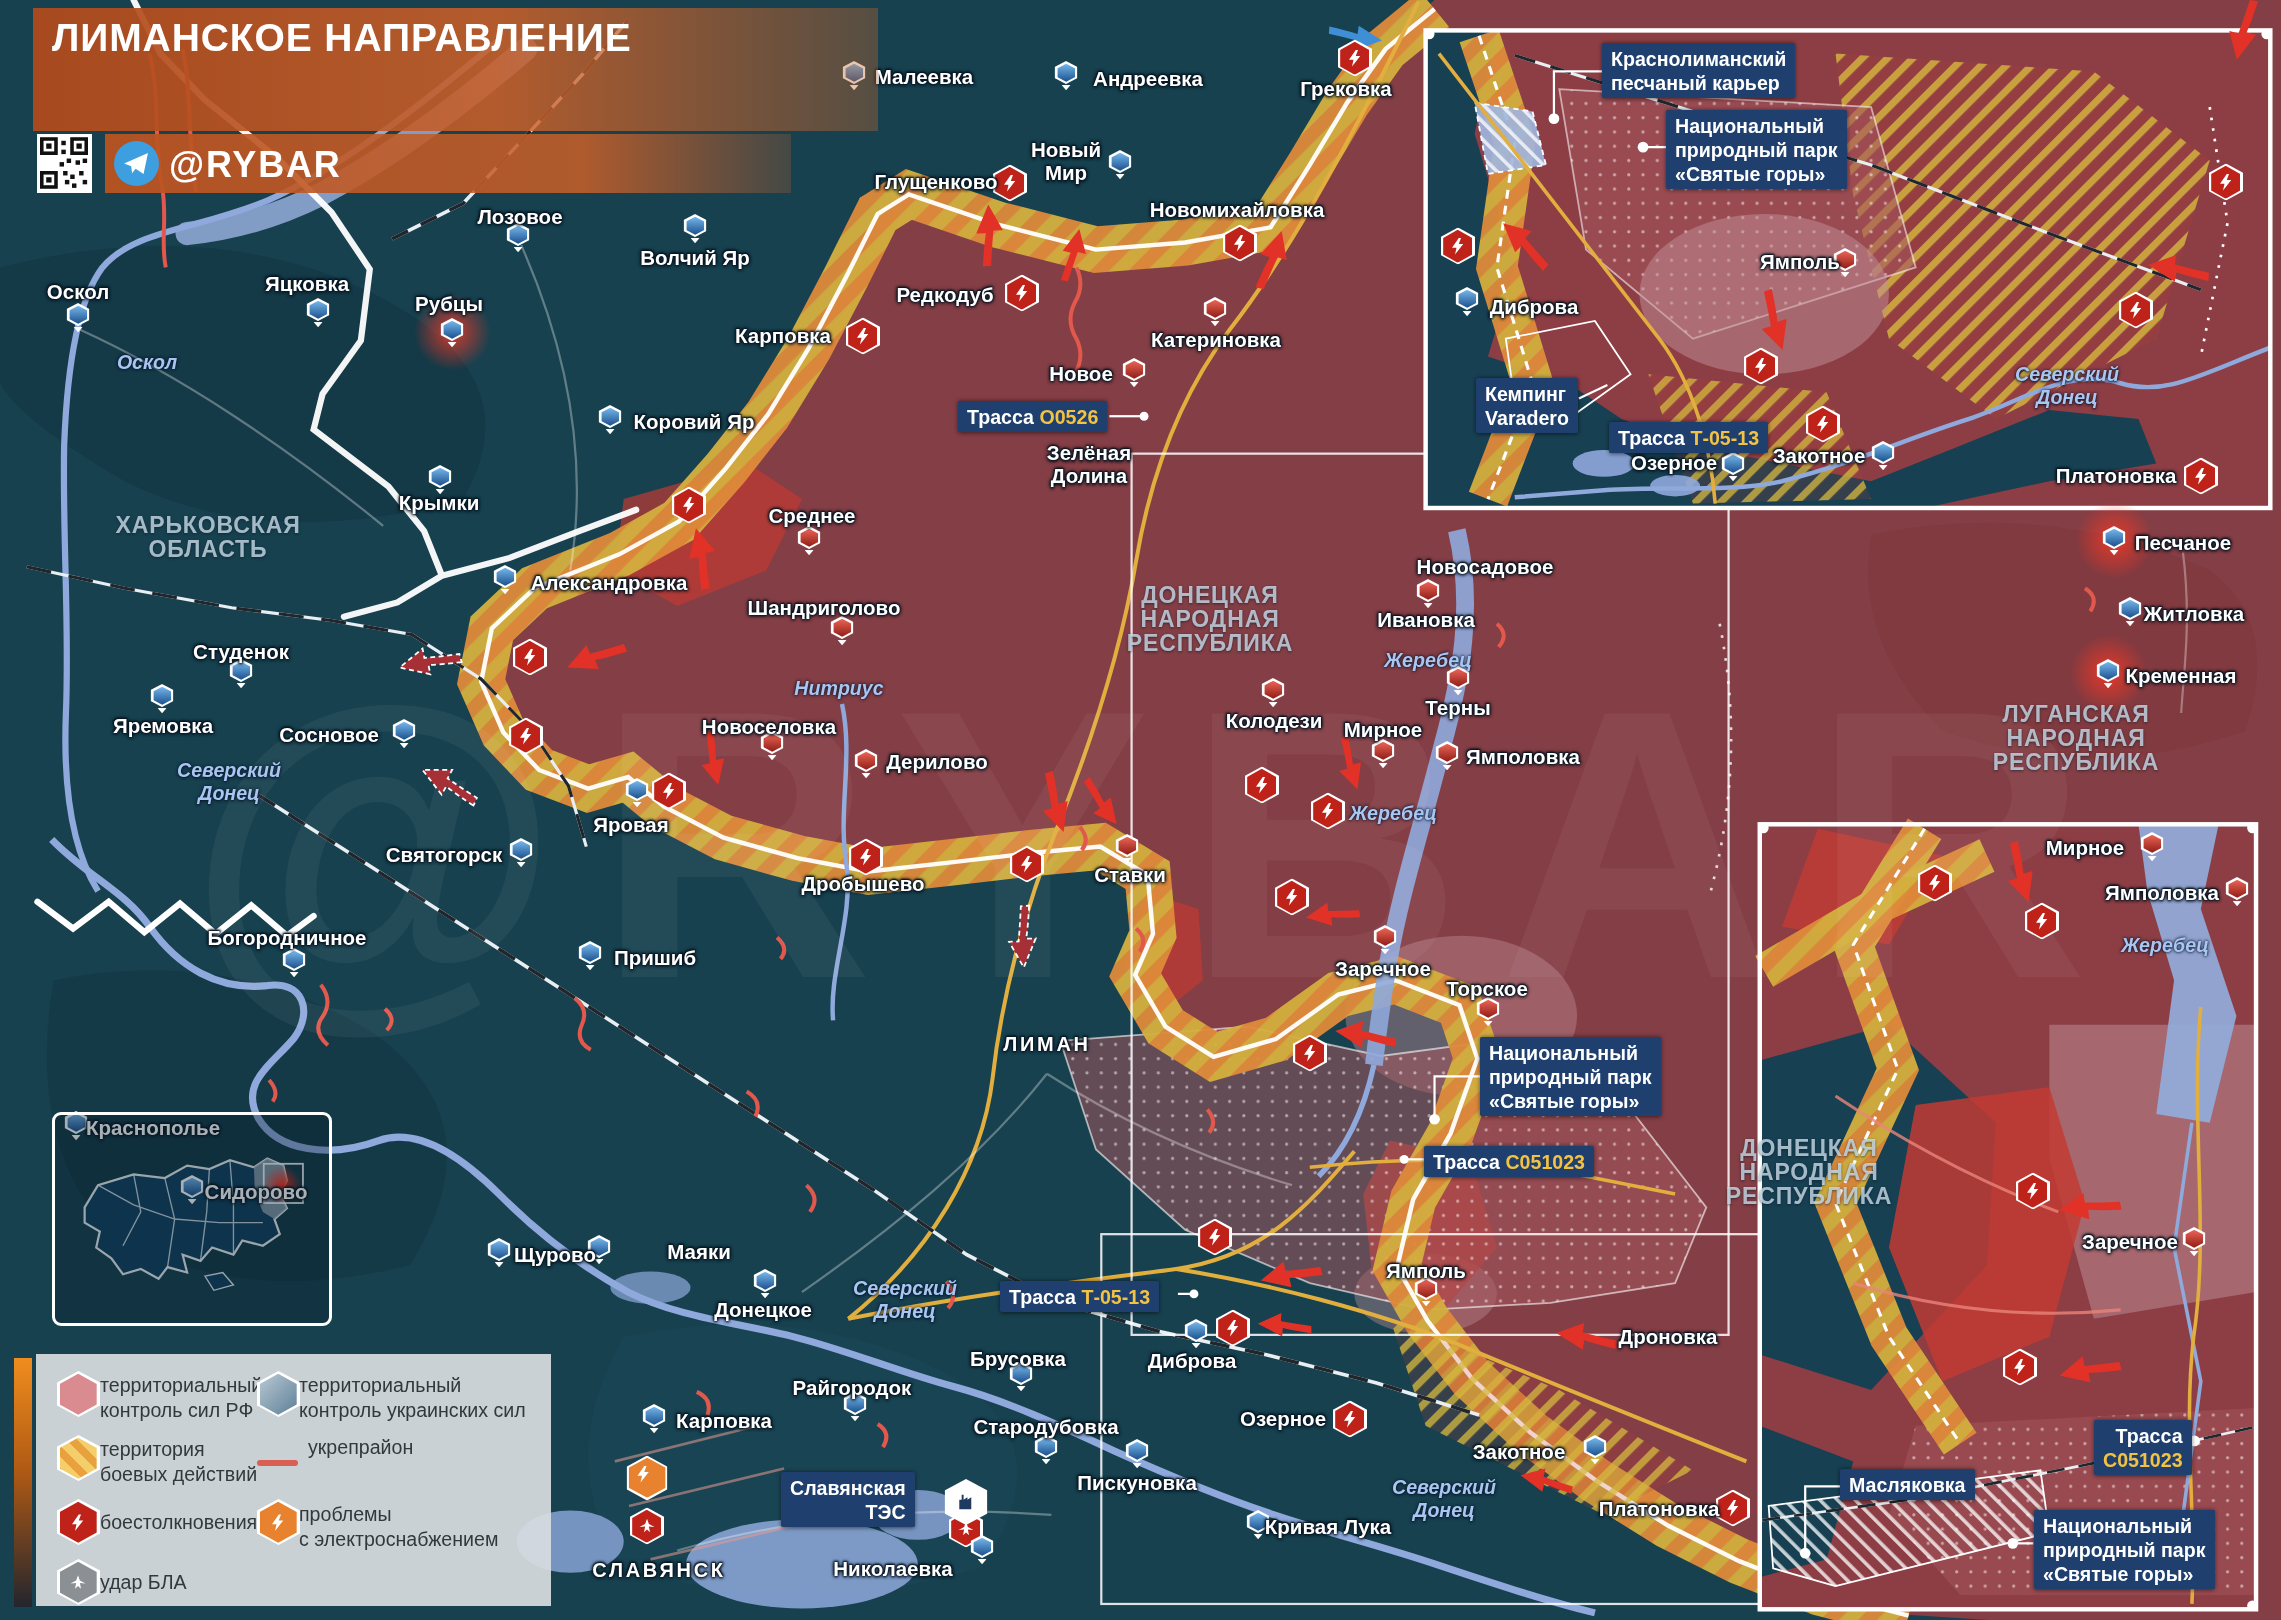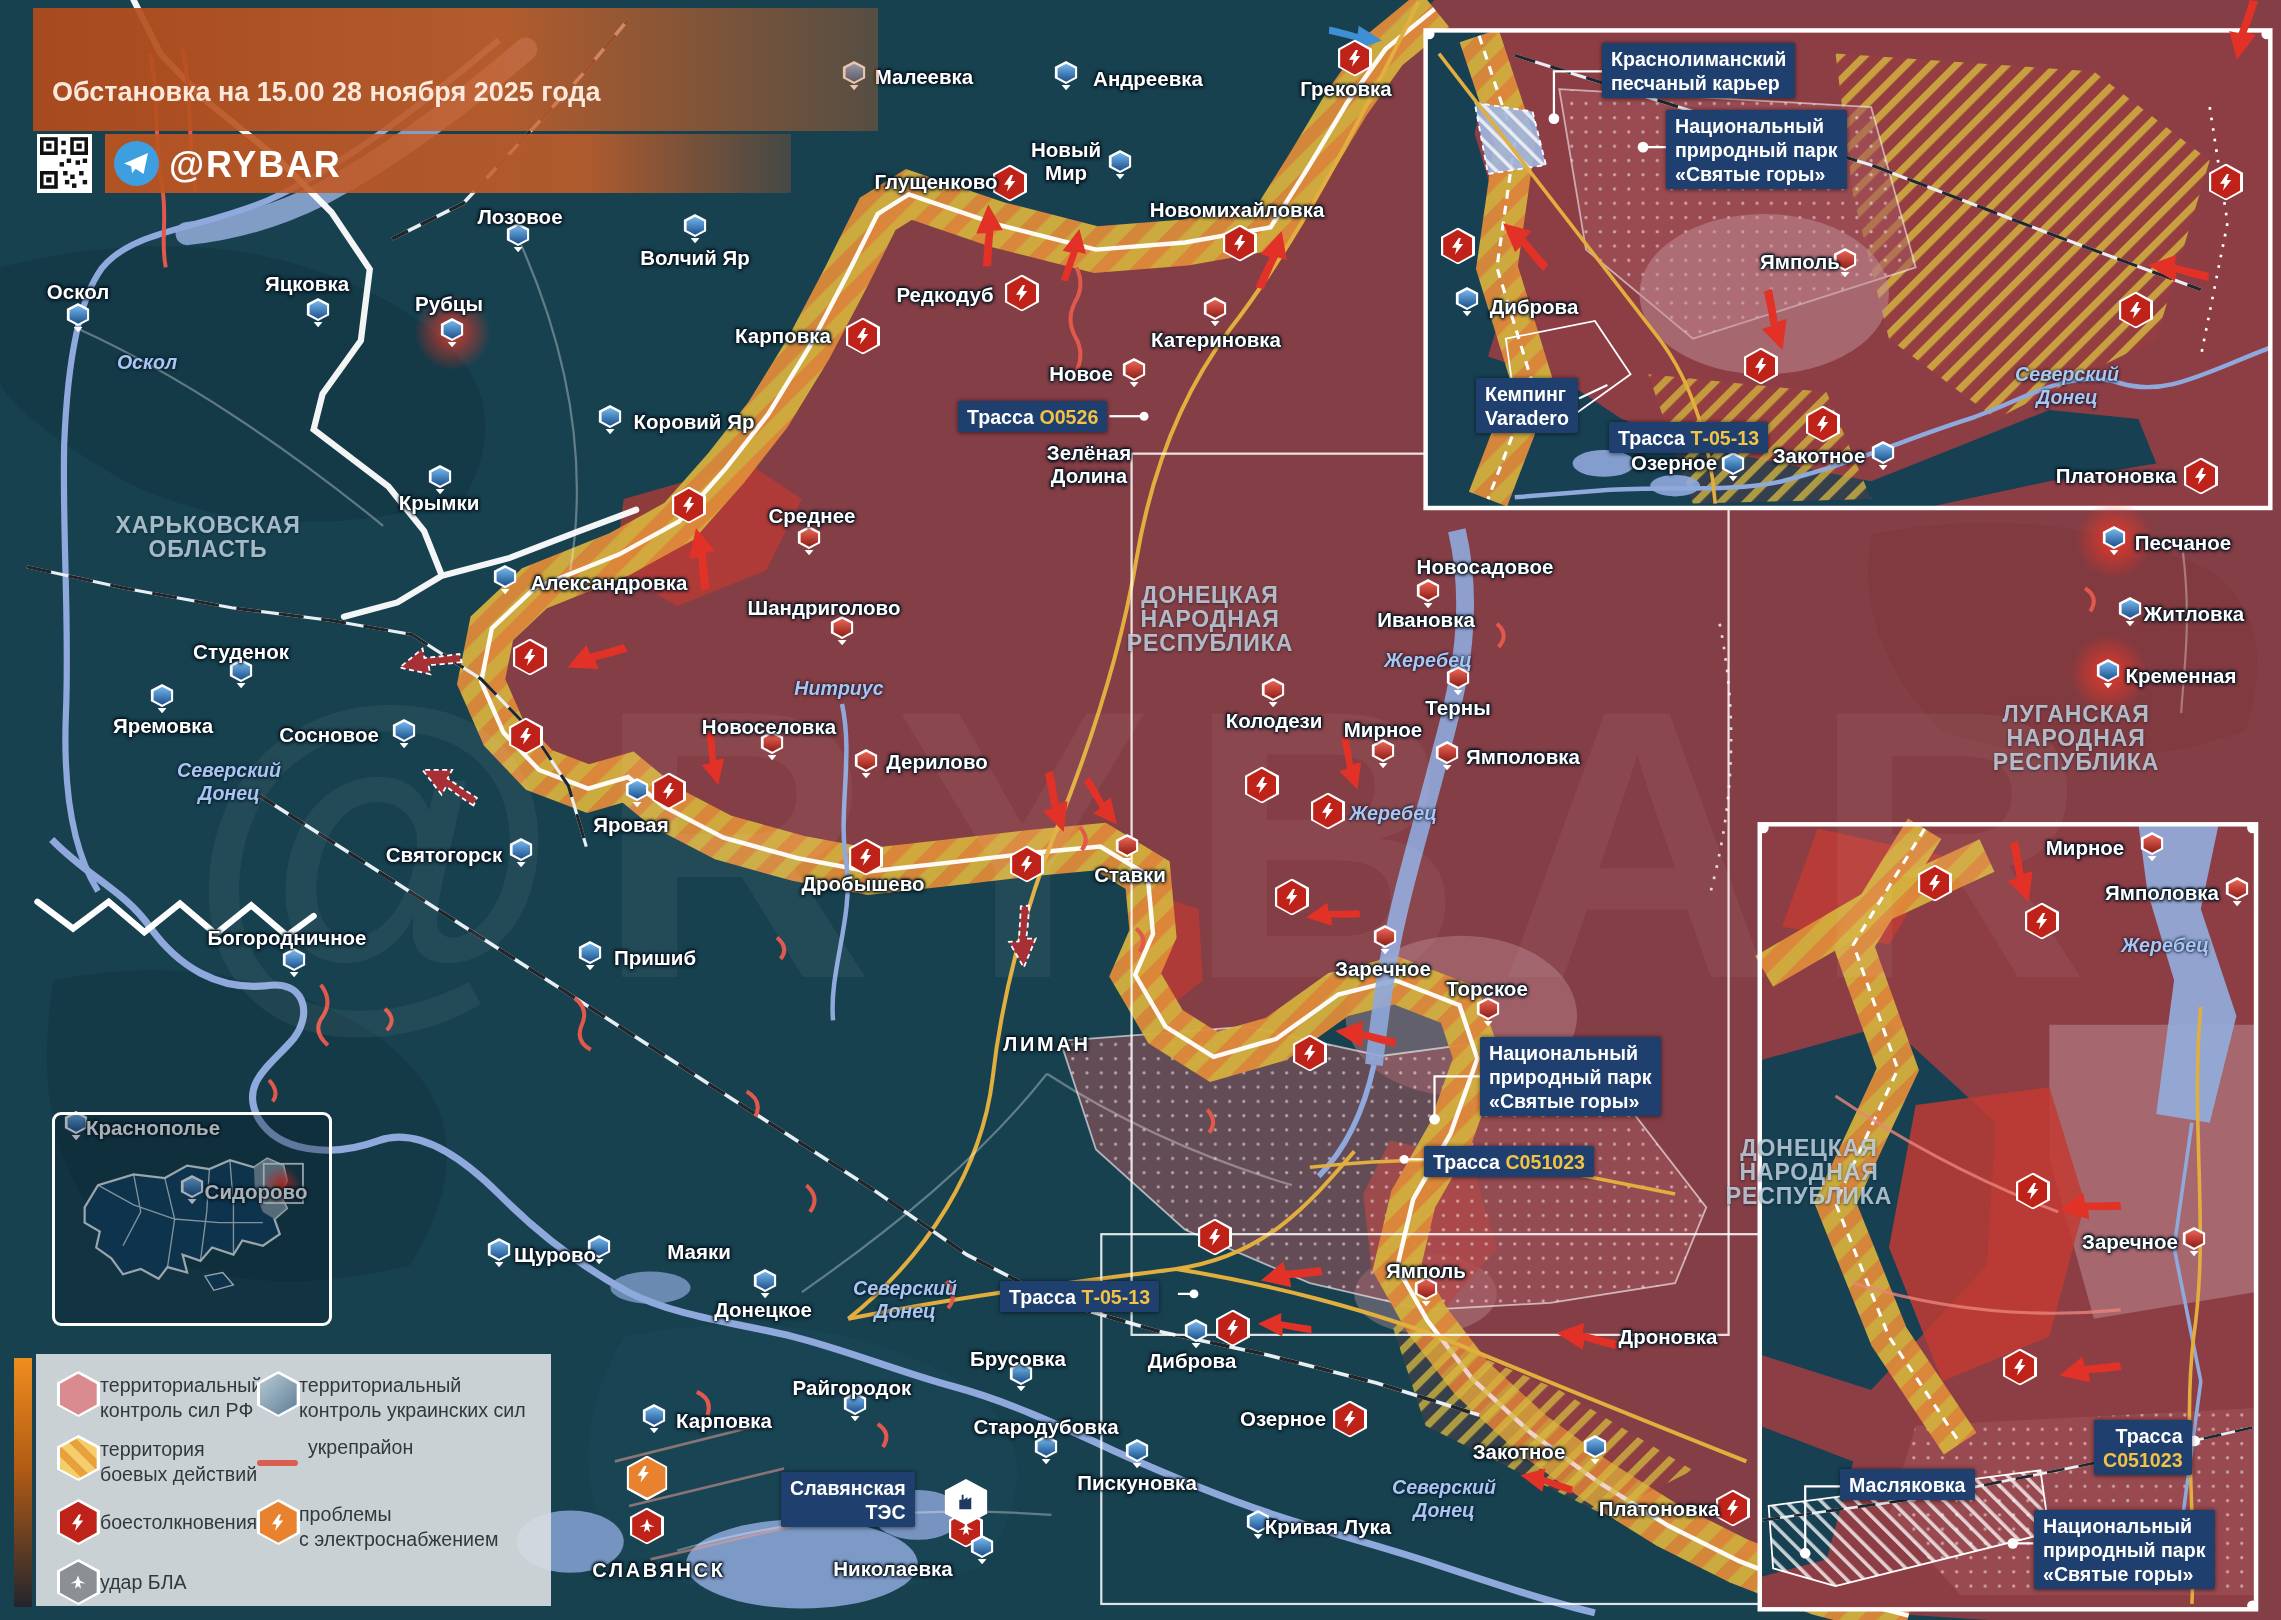--- a/index.html
+++ b/index.html
@@ -948,21 +948,21 @@
         <div><span>Масляковка</span></div>
       </div>
       <div class="callout" style="left: 2034px; top: 1510px;">
         <div><span>Национальный</span></div>
         <div><span>природный парк</span></div>
         <div><span>«Святые горы»</span></div>
       </div>
     </div>
 
   <div id="banner1"></div>
-  <div id="subtitle" class="abs">Обстановка на 15.00 28 ноября 2025 года</div>
+  <div id="title" class="abs">ЛИМАНСКОЕ НАПРАВЛЕНИЕ</div>
   <div id="banner2"></div>
   <div id="qr">
     <svg width="48" height="52" viewBox="0 0 54 58">
       <rect x="2" y="2" width="16" height="16" fill="none" stroke="#111" stroke-width="4"></rect>
         <rect x="7" y="7" width="6" height="6" fill="#111"></rect>
       <rect x="36" y="2" width="16" height="16" fill="none" stroke="#111" stroke-width="4"></rect>
         <rect x="41" y="7" width="6" height="6" fill="#111"></rect>
       <rect x="2" y="40" width="16" height="16" fill="none" stroke="#111" stroke-width="4"></rect>
         <rect x="7" y="45" width="6" height="6" fill="#111"></rect>
       <rect x="24" y="4" width="5" height="5" fill="#111"></rect>

